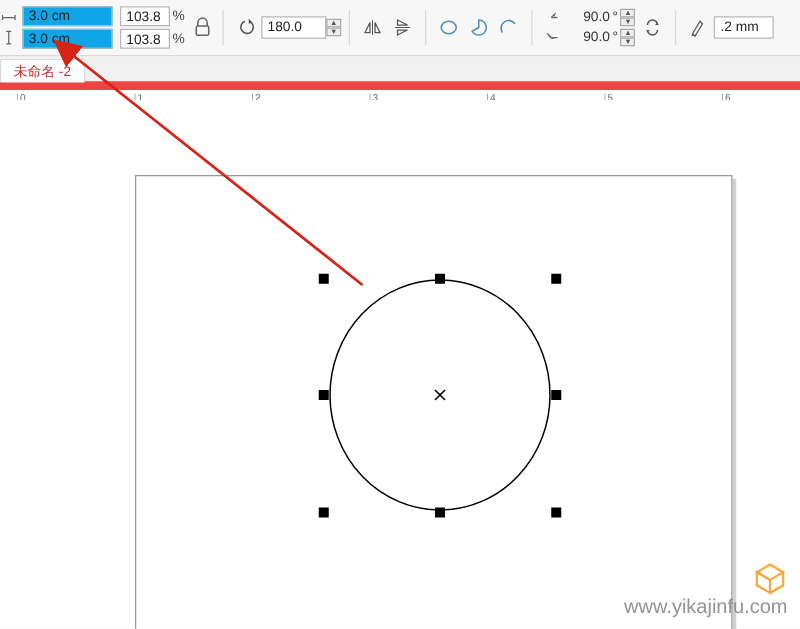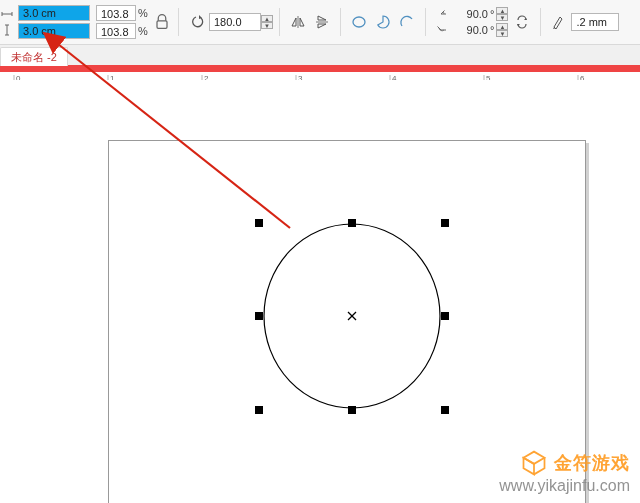--- a/index.html
+++ b/index.html
@@ -514,17 +514,16 @@
 
 </div>
 
 <div class="watermark">
   <div class="wm-row">
     <svg viewBox="0 0 32 32">
       <path d="M16 3 L28 10 L16 17 L4 10 Z" fill="none" stroke="#ff9b20" stroke-width="2"></path>
       <path d="M4 10 L4 22 L16 29 L16 17 Z" fill="none" stroke="#ff9b20" stroke-width="2"></path>
       <path d="M28 10 L28 22 L16 29" fill="none" stroke="#ff9b20" stroke-width="2"></path>
     </svg>
-    <span class="wm-text">金符游戏</span>
   </div>
   <span class="wm-url">www.yikajinfu.com</span>
 </div>
 </div>
 
 </body></html>

